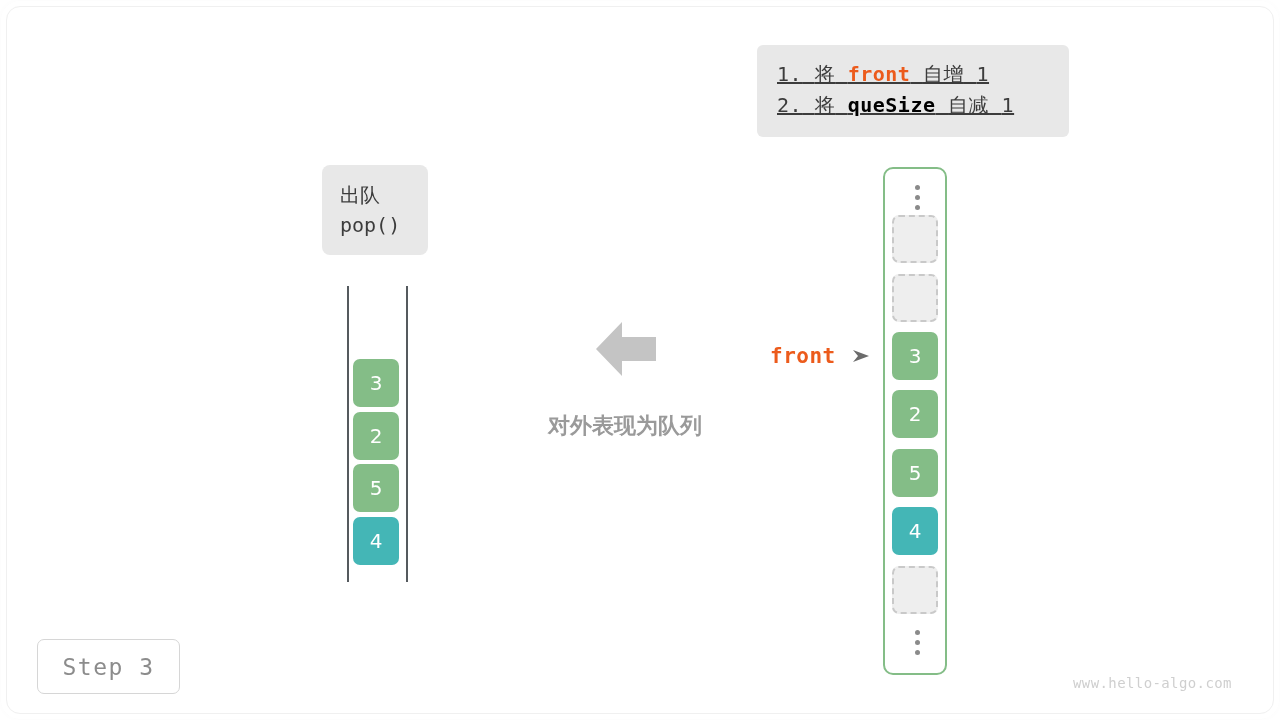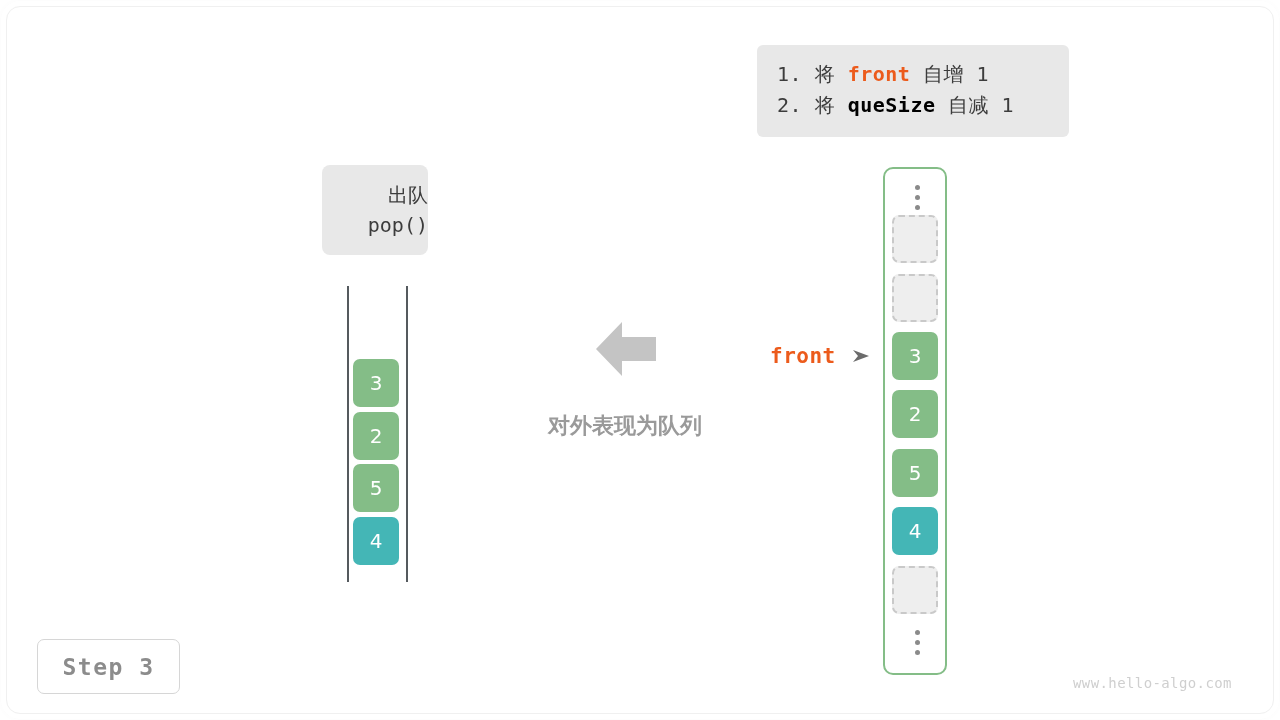--- a/index.html
+++ b/index.html
@@ -40,36 +40,36 @@
     padding: 14px 20px 16px 20px;
     background: #e8e8e8;
     border-radius: 6px;
     box-sizing: border-box;
     font-family: "DejaVu Sans Mono", monospace;
     font-size: 20px;
     line-height: 1.55;
     color: #3c3c3c;
     letter-spacing: 0.5px;
   }
-  .instr-line { white-space: nowrap; }
+  .instr-line { white-space: nowrap; text-decoration: underline; }
   .kw-front { color: #ec5b1c; font-weight: bold; }
   .kw-size  { color: #000000; font-weight: bold; }
 
   
   .pop-box {
     position: absolute;
     left: 322px; top: 165px;
     width: 106px; height: 90px;
     background: #e8e8e8;
     border-radius: 8px;
     box-sizing: border-box;
     display: flex;
     flex-direction: column;
     justify-content: center;
-    align-items: flex-end;
+    align-items: flex-start;
     padding-left: 18px;
     font-family: "DejaVu Sans Mono", monospace;
     font-size: 20px;
     color: #3c3c3c;
     line-height: 1.5;
   }
 
   
   .rail {
     position: absolute;
@@ -177,21 +177,21 @@
     position: absolute;
     left: 37px; top: 639px;
     width: 143px; height: 55px;
     border: 1px solid #d6d6d6;
     border-radius: 7px;
     display: flex;
     align-items: center;
     justify-content: center;
     font-family: "DejaVu Sans Mono", monospace;
     font-size: 23px;
-    font-weight: bold;
+    font-weight: normal;
     color: #8c8c8c;
     letter-spacing: 1.5px;
     box-sizing: border-box;
   }
 
   
   .watermark {
     position: absolute;
     left: 1073px; top: 675px;
     font-family: "DejaVu Sans Mono", monospace;

